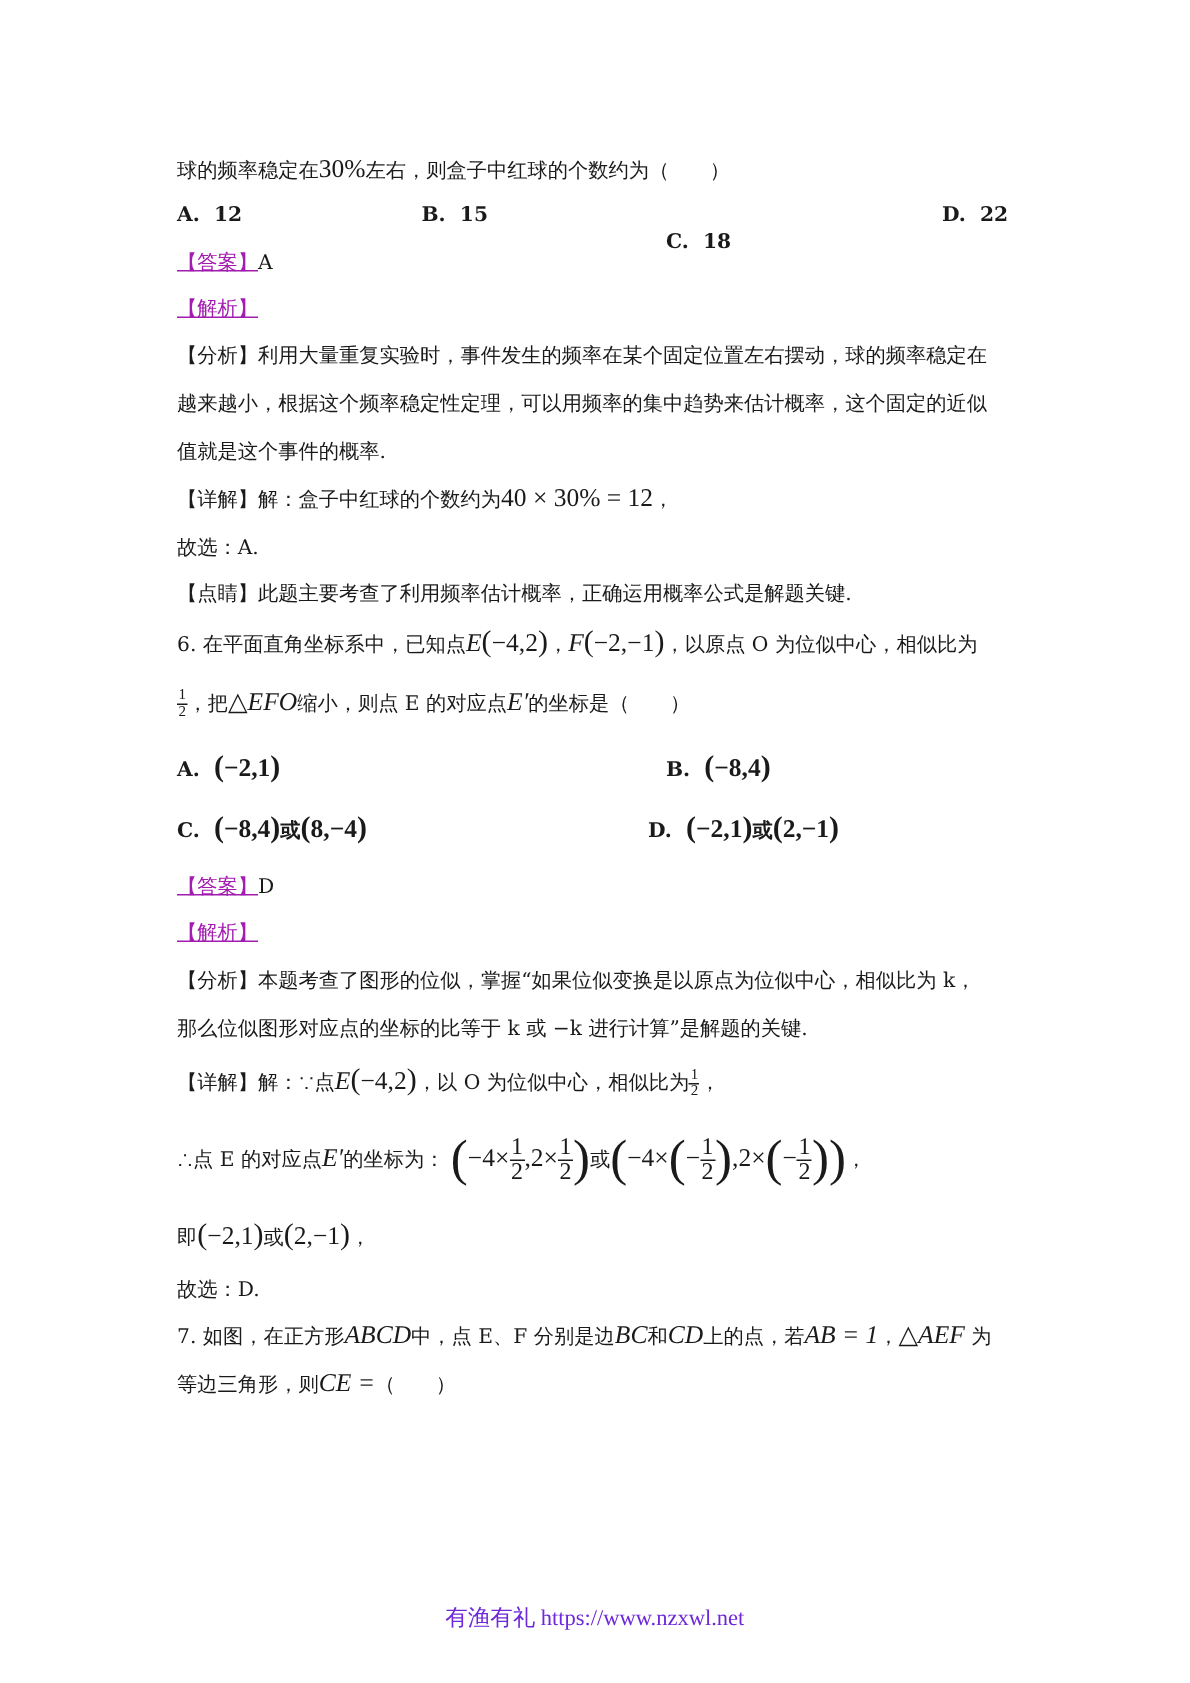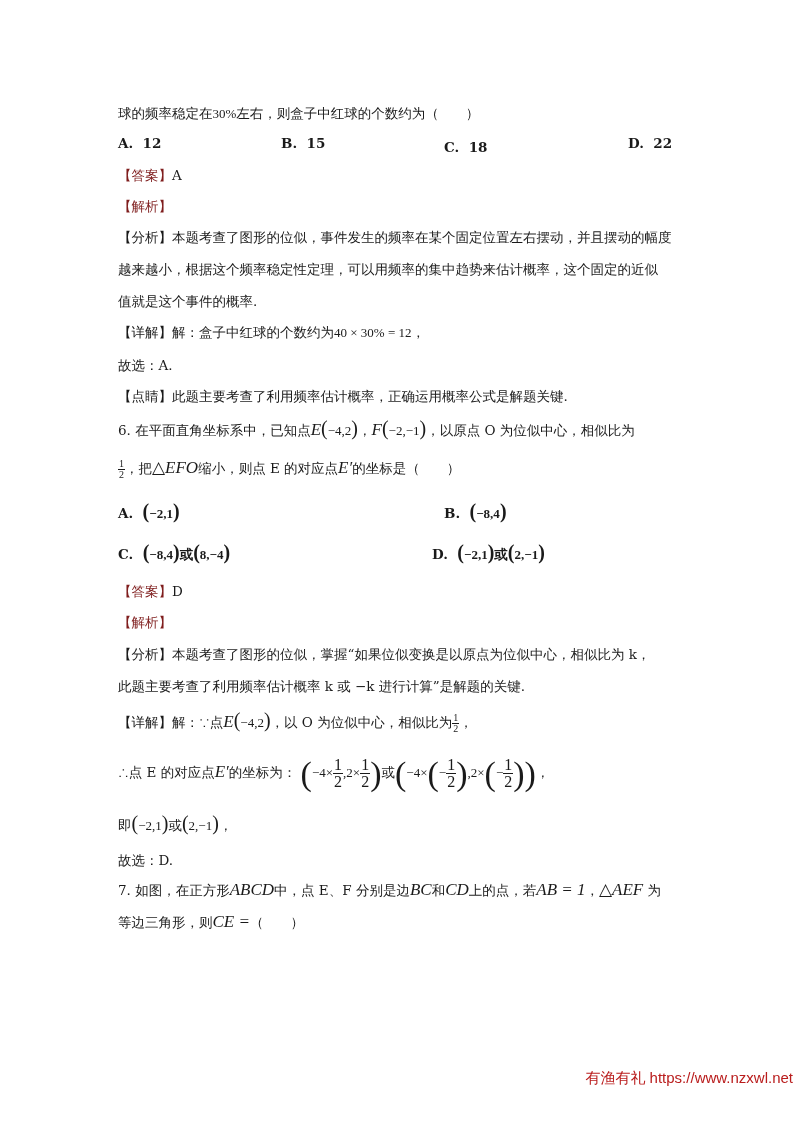--- a/index.html
+++ b/index.html
@@ -1,52 +1,52 @@
 <!DOCTYPE html>
 <html><head>
 <meta charset="utf-8">
 <style>
   html, body { margin: 0; padding: 0; background: #ffffff; }
   body { width: 793px; height: 1122px; position: relative; overflow: hidden;
          font-family: "DejaVu Serif", "Liberation Serif", serif; color: #1a1a1a; }
   .line { position: absolute; left: 118px; font-size: 13.5px; white-space: nowrap; line-height: 20px; }
-  .lbl { color: #7f1d1d; }
-  .m { font-family: "Liberation Serif", "DejaVu Serif", serif; font-size: 13px; }
+  .lbl { color: #a21caf; text-decoration: underline; }
+  .m { font-family: "Liberation Serif", "DejaVu Serif", serif; font-size: 17px; }
   .mi { font-family: "Liberation Serif", "DejaVu Serif", serif; font-style: italic; font-size: 17px; }
   .paren { font-family: "Liberation Serif", serif; font-size: 20px; }
   .bigparen { font-family: "Liberation Serif", serif; font-size: 34px; vertical-align: middle; }
   .frac { display: inline-block; vertical-align: middle; text-align: center; font-family: "Liberation Serif", serif; line-height: 1; }
   .frac .num { display: block; border-bottom: 1px solid #1a1a1a; padding: 0 1px; }
   .frac .den { display: block; padding: 0 1px; }
   .frac.small { font-size: 10px; }
   .frac.large { font-size: 16px; }
   .opt { position: absolute; font-size: 13.5px; font-weight: bold; }
-  .footer { position: absolute; left: 0; width: 793px; top: 1069px; text-align: right;
-            font-family: Liberation Sans, sans-serif; font-size: 15px; color: #b91c1c; }
+  .footer { position: absolute; left: 0; width: 793px; top: 1069px; text-align: center;
+            font-family: Liberation Serif, serif; font-size: 15px; color: #6d28d9; }
 </style>
 </head>
 <body>
 
 <div class="line" style="top:103px">
   <span>球的频率稳定在</span><span class="m">30%</span><span>左右，则盒子中红球的个数约为（　　）</span>
 </div>
 
 <div class="opt" style="left:118px; top:135px"><span>A.</span>&nbsp;&nbsp;<span>12</span></div>
 <div class="opt" style="left:281px; top:135px"><span>B.</span>&nbsp;&nbsp;<span>15</span></div>
-<div class="opt" style="left:444px; top:139px"><span>C.</span>&nbsp;&nbsp;<span>18</span></div>
+<div class="opt" style="left:444px; top:153px"><span>C.</span>&nbsp;&nbsp;<span>18</span></div>
 <div class="opt" style="left:628px; top:135px"><span>D.</span>&nbsp;&nbsp;<span>22</span></div>
 
 <div class="line" style="top:165px">
   <span class="lbl">【答案】</span><span>A</span>
 </div>
 <div class="line" style="top:196px">
   <span class="lbl">【解析】</span>
 </div>
 <div class="line" style="top:227px">
-  <span>【分析】</span><span>本题考查了图形的位似，事件发生的频率在某个固定位置左右摆动，并且摆动的幅度</span>
+  <span>【分析】</span><span>利用大量重复实验时，事件发生的频率在某个固定位置左右摆动，球的频率稳定在</span>
 </div>
 <div class="line" style="top:259px"><span>越来越小，根据这个频率稳定性定理，可以用频率的集中趋势来估计概率，这个固定的近似</span></div>
 <div class="line" style="top:291px"><span>值就是这个事件的概率.</span></div>
 
 <div class="line" style="top:322px">
   <span>【详解】</span><span>解：盒子中红球的个数约为</span><span class="m">40 × 30% = 12</span><span>，</span>
 </div>
 <div class="line" style="top:355px"><span>故选：A.</span></div>
 <div class="line" style="top:386px">
   <span>【点睛】</span><span>此题主要考查了利用频率估计概率，正确运用概率公式是解题关键.</span>
@@ -74,21 +74,21 @@
 
 <div class="line" style="top:581px">
   <span class="lbl">【答案】</span><span>D</span>
 </div>
 <div class="line" style="top:612px">
   <span class="lbl">【解析】</span>
 </div>
 <div class="line" style="top:644px">
   <span>【分析】</span><span>本题考查了图形的位似，掌握“如果位似变换是以原点为位似中心，相似比为 k，</span>
 </div>
-<div class="line" style="top:676px"><span>此题主要考查了利用频率估计概率 k 或 −k 进行计算”是解题的关键.</span></div>
+<div class="line" style="top:676px"><span>那么位似图形对应点的坐标的比等于 k 或 −k 进行计算”是解题的关键.</span></div>
 
 <div class="line" style="top:710px">
   <span>【详解】</span><span>解：∵点</span><span class="mi">E</span><span class="paren">(</span><span class="m">−4,2</span><span class="paren">)</span><span>，以 O 为位似中心，相似比为</span><span class="frac small"><span class="num">1</span><span class="den">2</span></span><span>，</span>
 </div>
 
 <div class="line" style="top:752px; line-height:40px">
   <span>∴点 E 的对应点</span><span class="mi">E′</span><span>的坐标为：</span>
   <span class="bigparen">(</span><span class="m">−4×</span><span class="frac large"><span class="num">1</span><span class="den">2</span></span><span class="m">,2×</span><span class="frac large"><span class="num">1</span><span class="den">2</span></span><span class="bigparen">)</span><span>或</span><span class="bigparen">(</span><span class="m">−4×</span><span class="bigparen">(</span><span class="m">−</span><span class="frac large"><span class="num">1</span><span class="den">2</span></span><span class="bigparen">)</span><span class="m">,2×</span><span class="bigparen">(</span><span class="m">−</span><span class="frac large"><span class="num">1</span><span class="den">2</span></span><span class="bigparen">))</span><span>，</span>
 </div>
 

